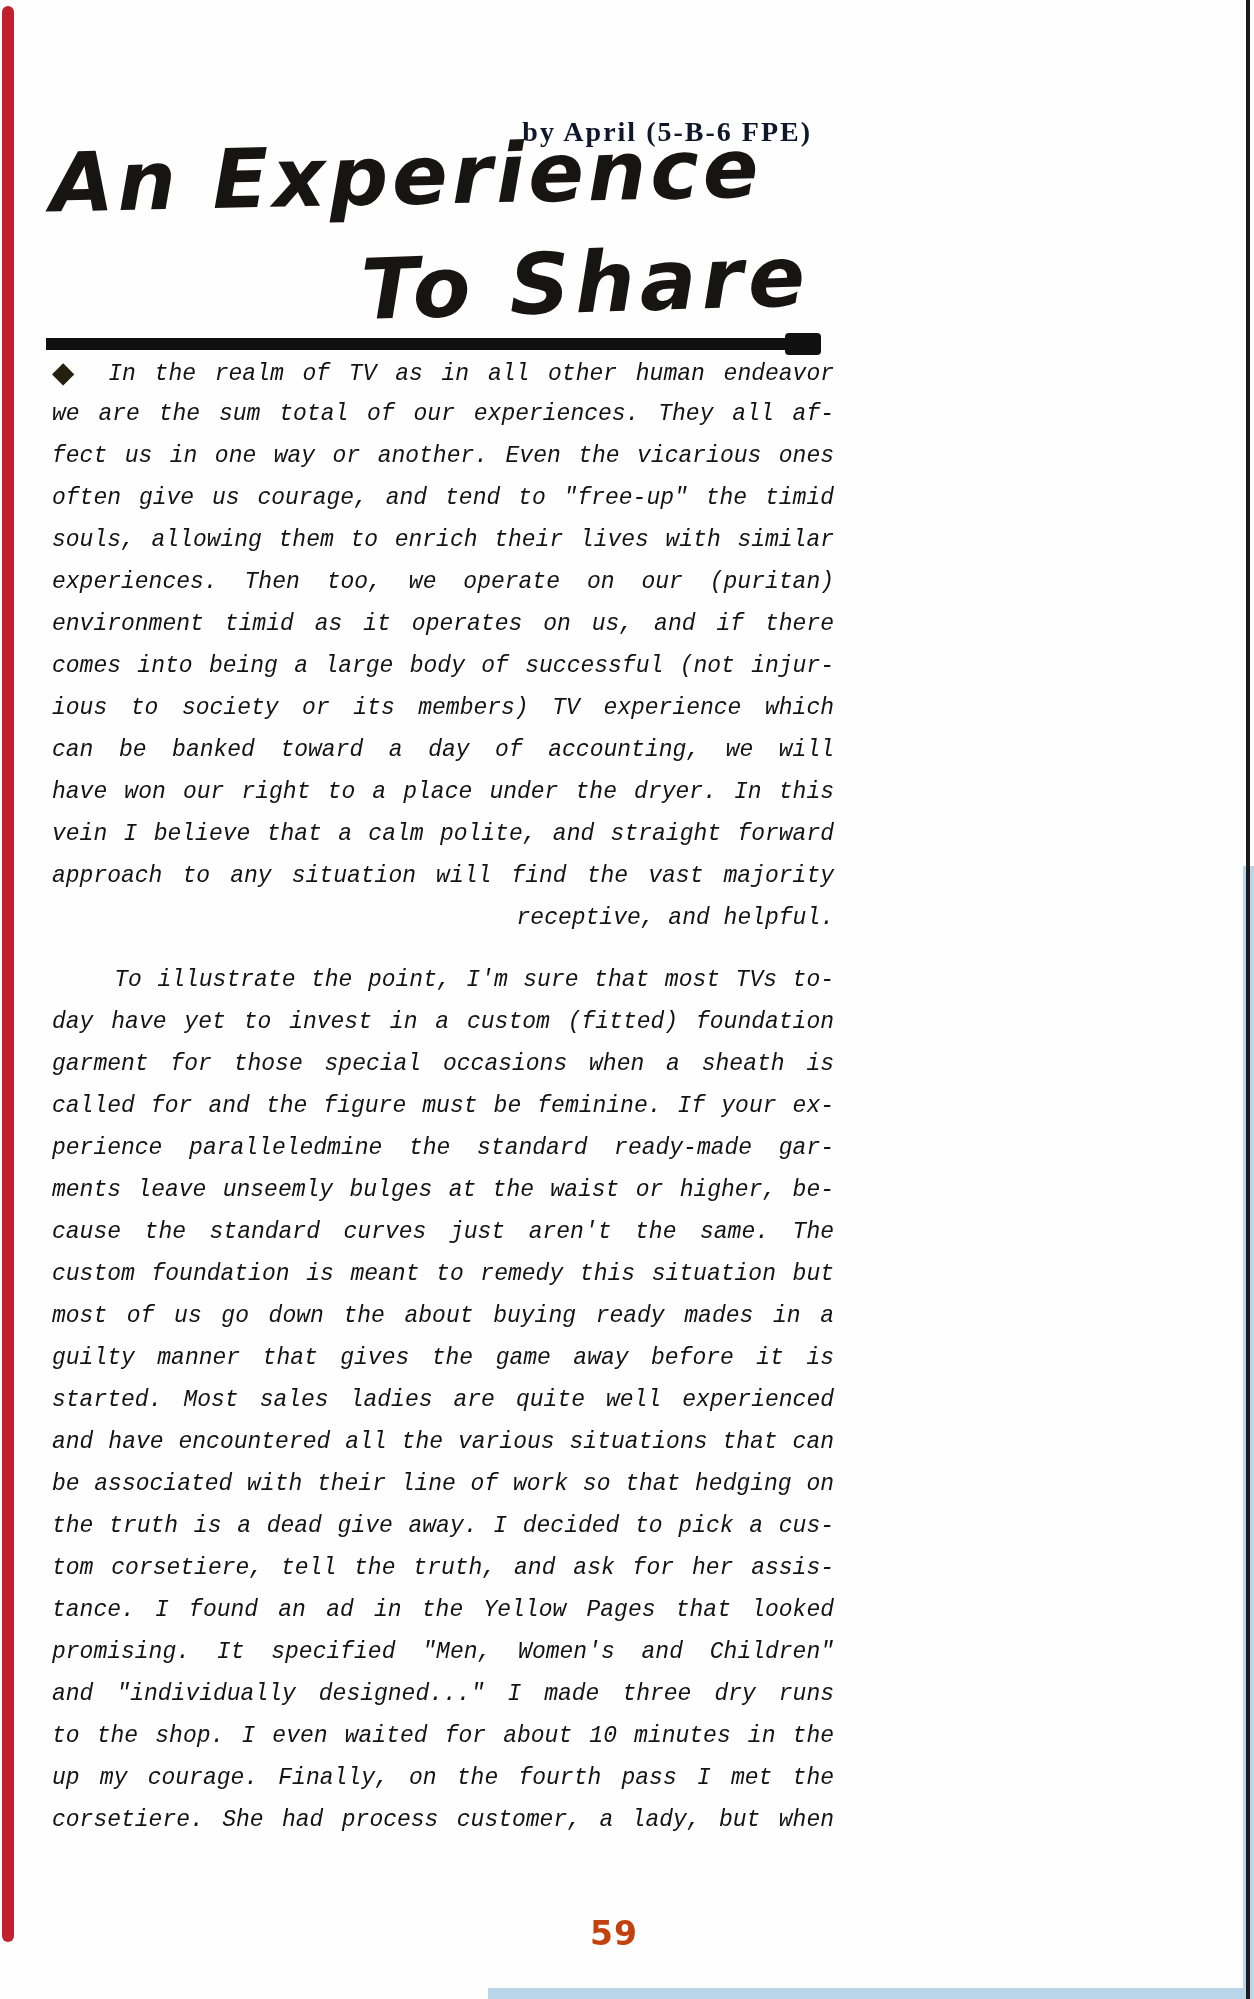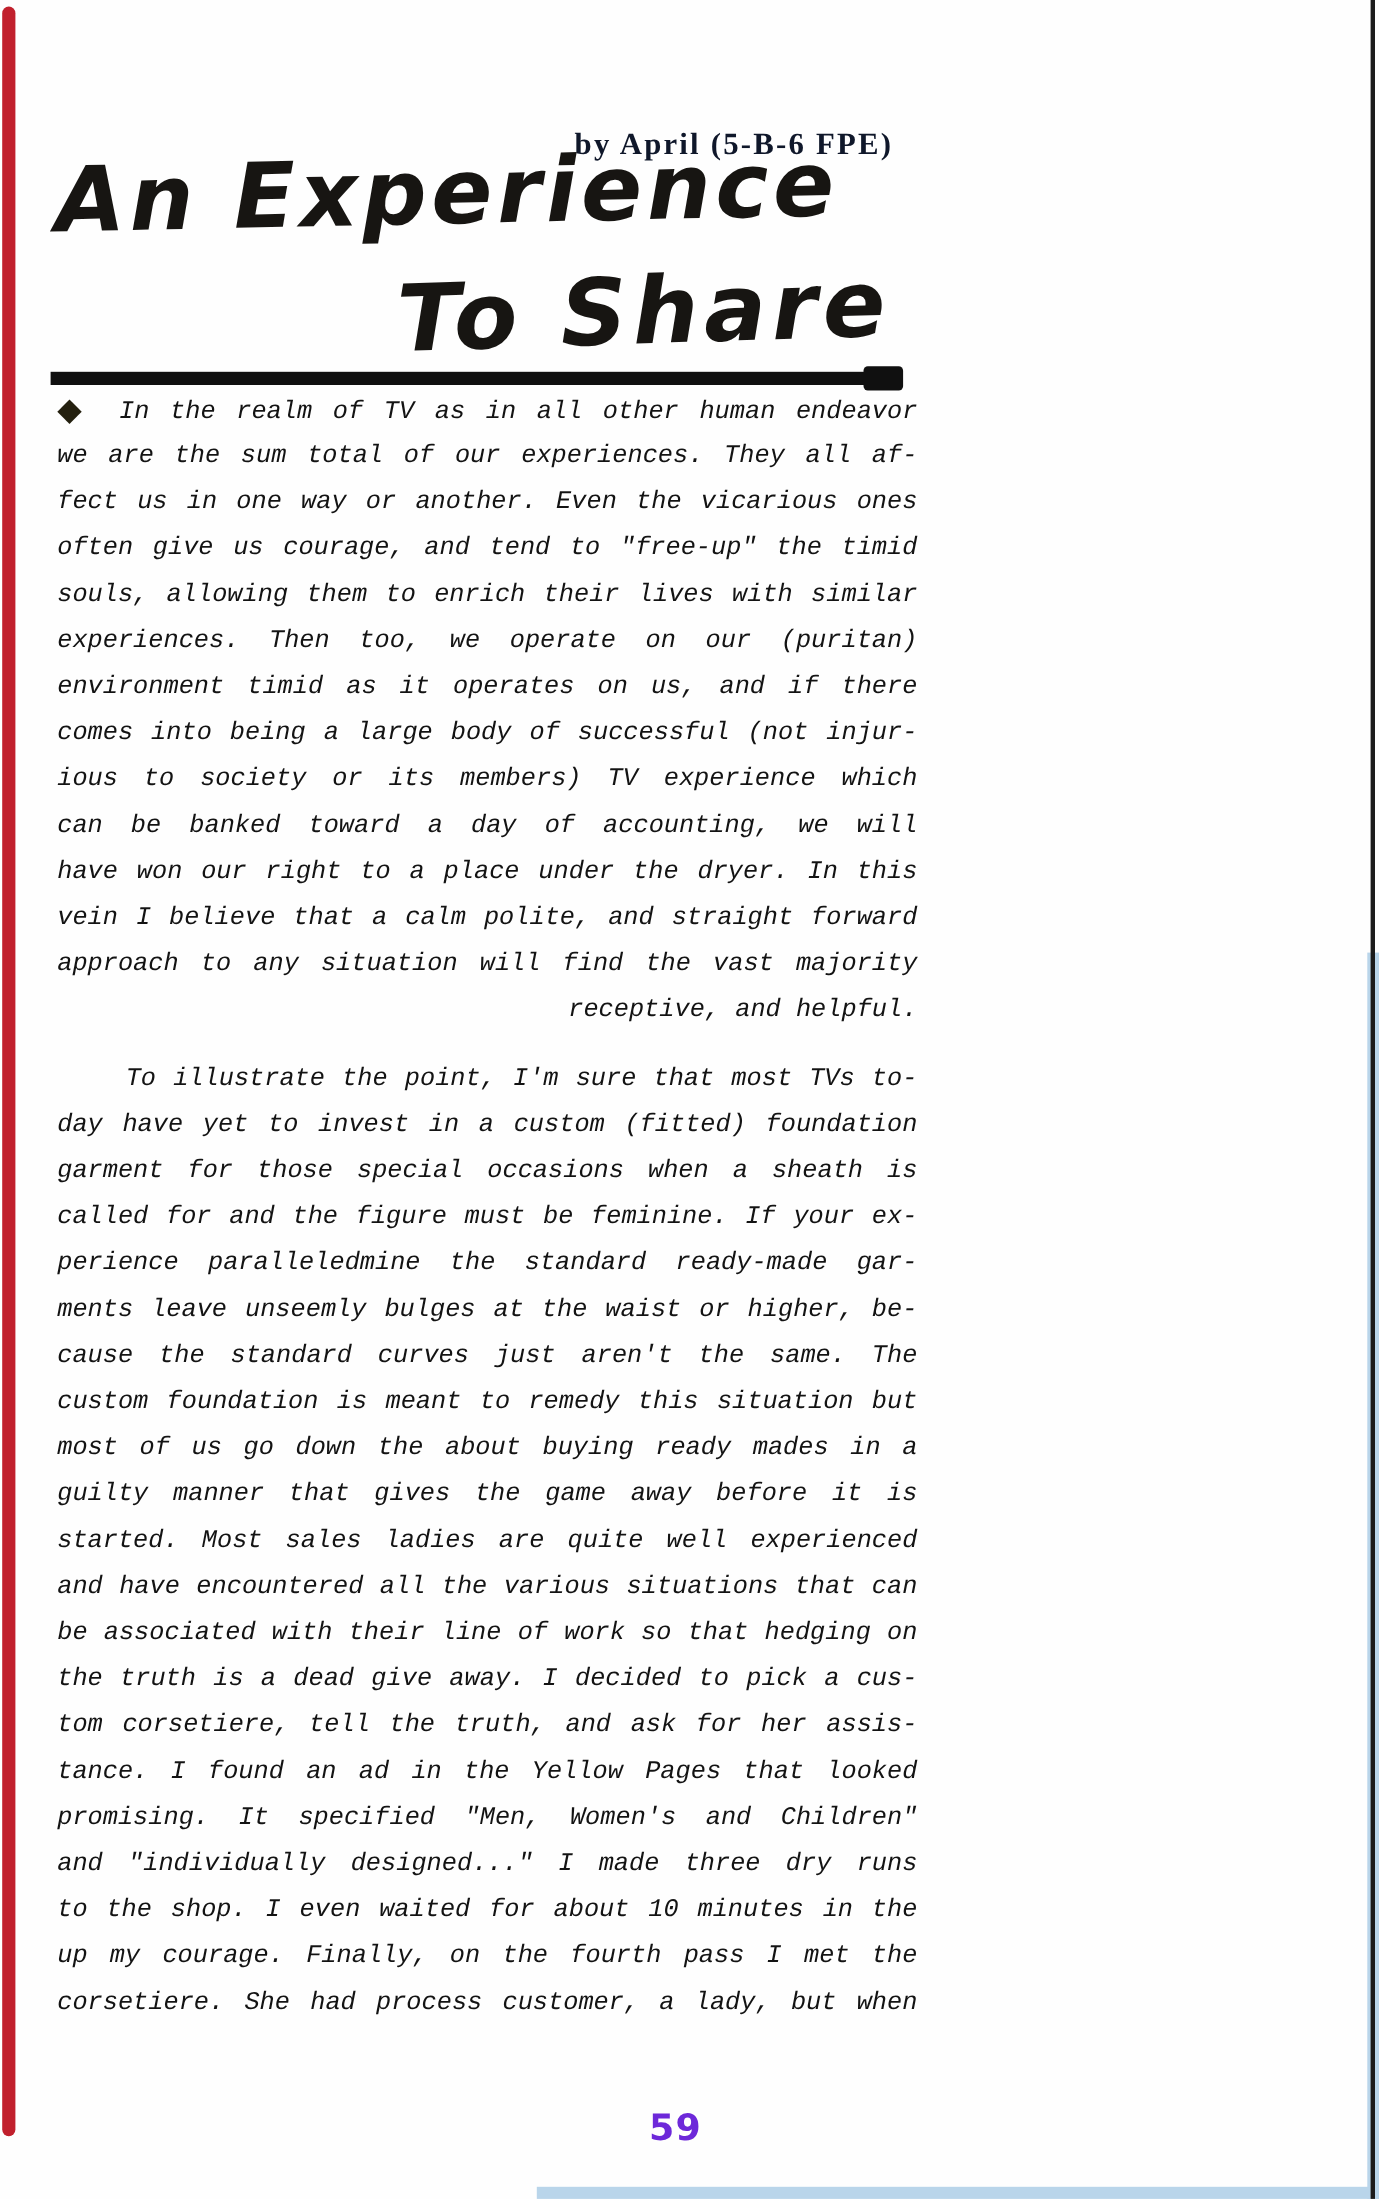--- a/index.html
+++ b/index.html
@@ -59,21 +59,21 @@
   .bullet {
     font-family:"DejaVu Sans", sans-serif;
     font-size:29px; color:#24200f;
     margin-right:29px; vertical-align:-2px;
   }
   .pagenum {
     position:absolute; left:0; top:1914px; width:1228px;
     text-align:center;
     font-family:"DejaVu Sans", sans-serif;
     font-weight:bold; font-size:33px; letter-spacing:1px;
-    color:#6d28d9;
+    color:#c2410c;
   }
 </style>
 </head>
 <body>
 
 <div class="page">
 
   <div class="blue-v"></div>
   <div class="blue-h"></div>
   <div class="edge-line"></div>

